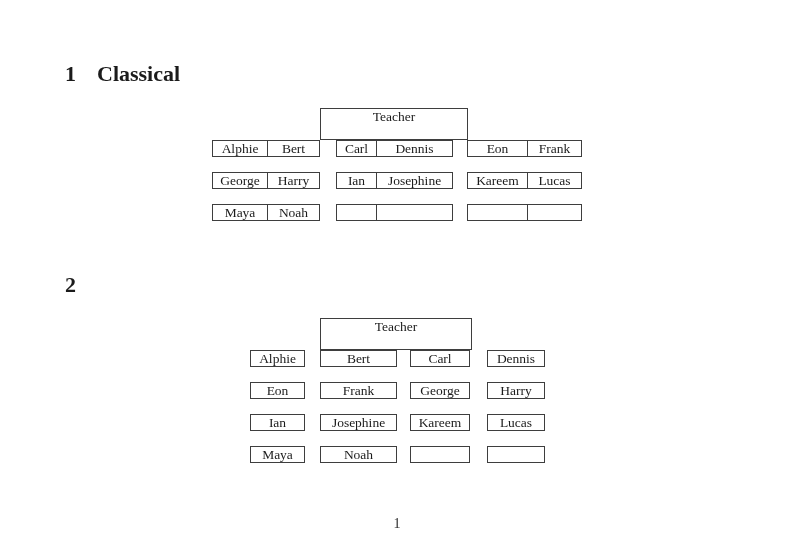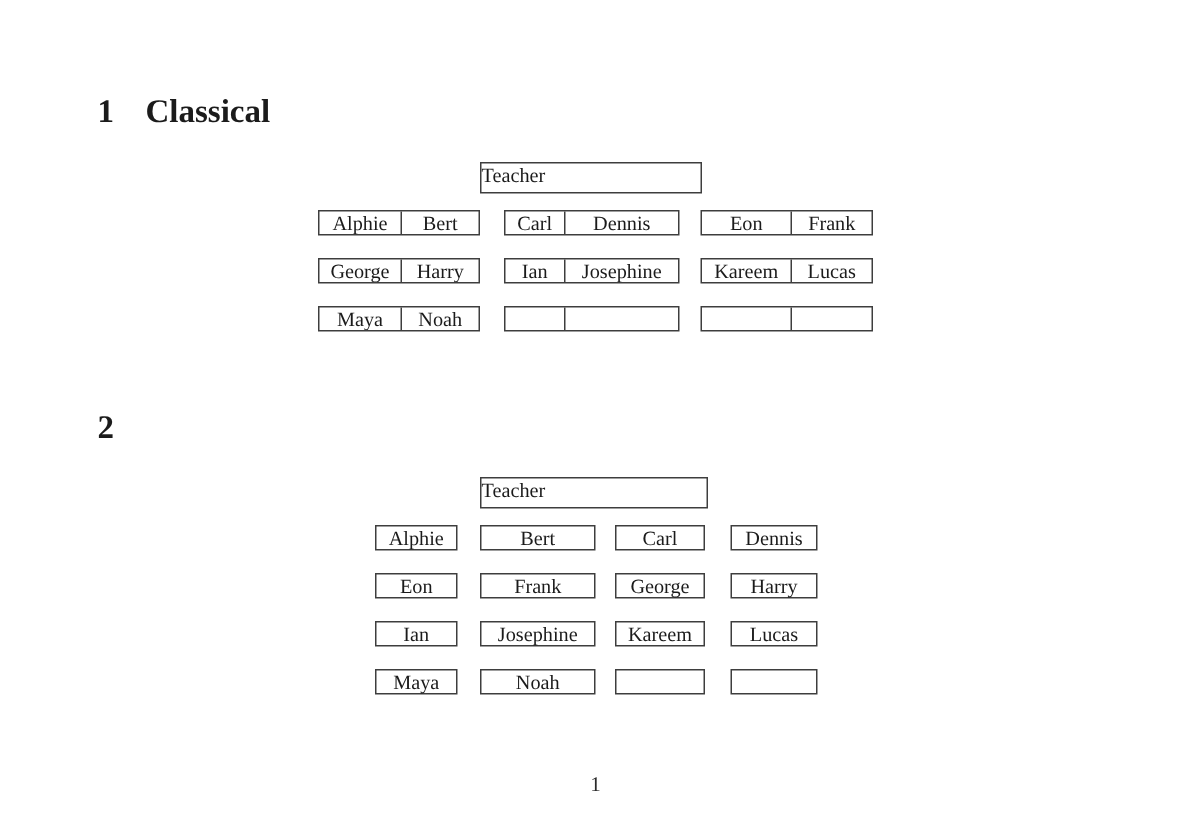--- a/index.html
+++ b/index.html
@@ -6,22 +6,22 @@
   .page{
     position:relative;width:794px;height:560px;background:#ffffff;
     font-family:"Liberation Serif","DejaVu Serif",serif;color:#1b1b1b;
     overflow:hidden;
   }
   .heading{
     position:absolute;left:65px;display:flex;gap:21px;
     font-size:22px;font-weight:bold;line-height:22px;white-space:nowrap;
   }
   .tbox{
-    position:absolute;height:21px;box-sizing:border-box;
-    border:1px solid #3e3e3e;text-align:left;
+    position:absolute;height:32px;box-sizing:border-box;
+    border:1px solid #3e3e3e;text-align:center;
     font-size:13.5px;line-height:15px;background:#fff;
   }
   .group{position:absolute;}
   .desk{
     display:flex;box-sizing:border-box;height:17px;margin-bottom:15px;
     border:1px solid #3e3e3e;background:#fff;
   }
   .desk .c1{
     box-sizing:border-box;border-right:1px solid #3e3e3e;
     text-align:center;font-size:13.5px;line-height:15px;overflow:hidden;

